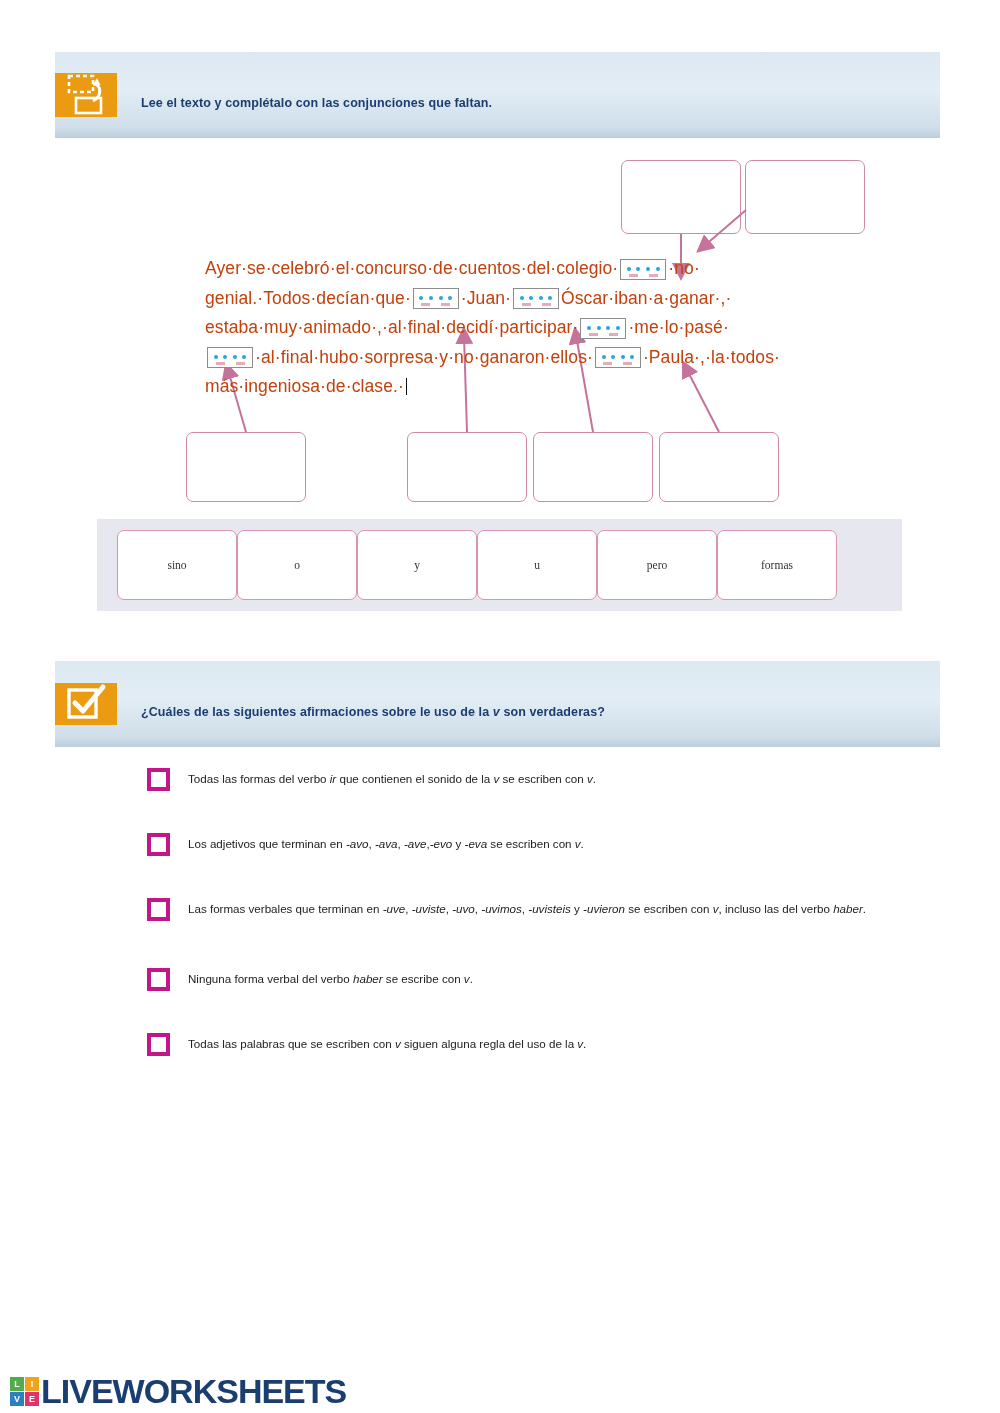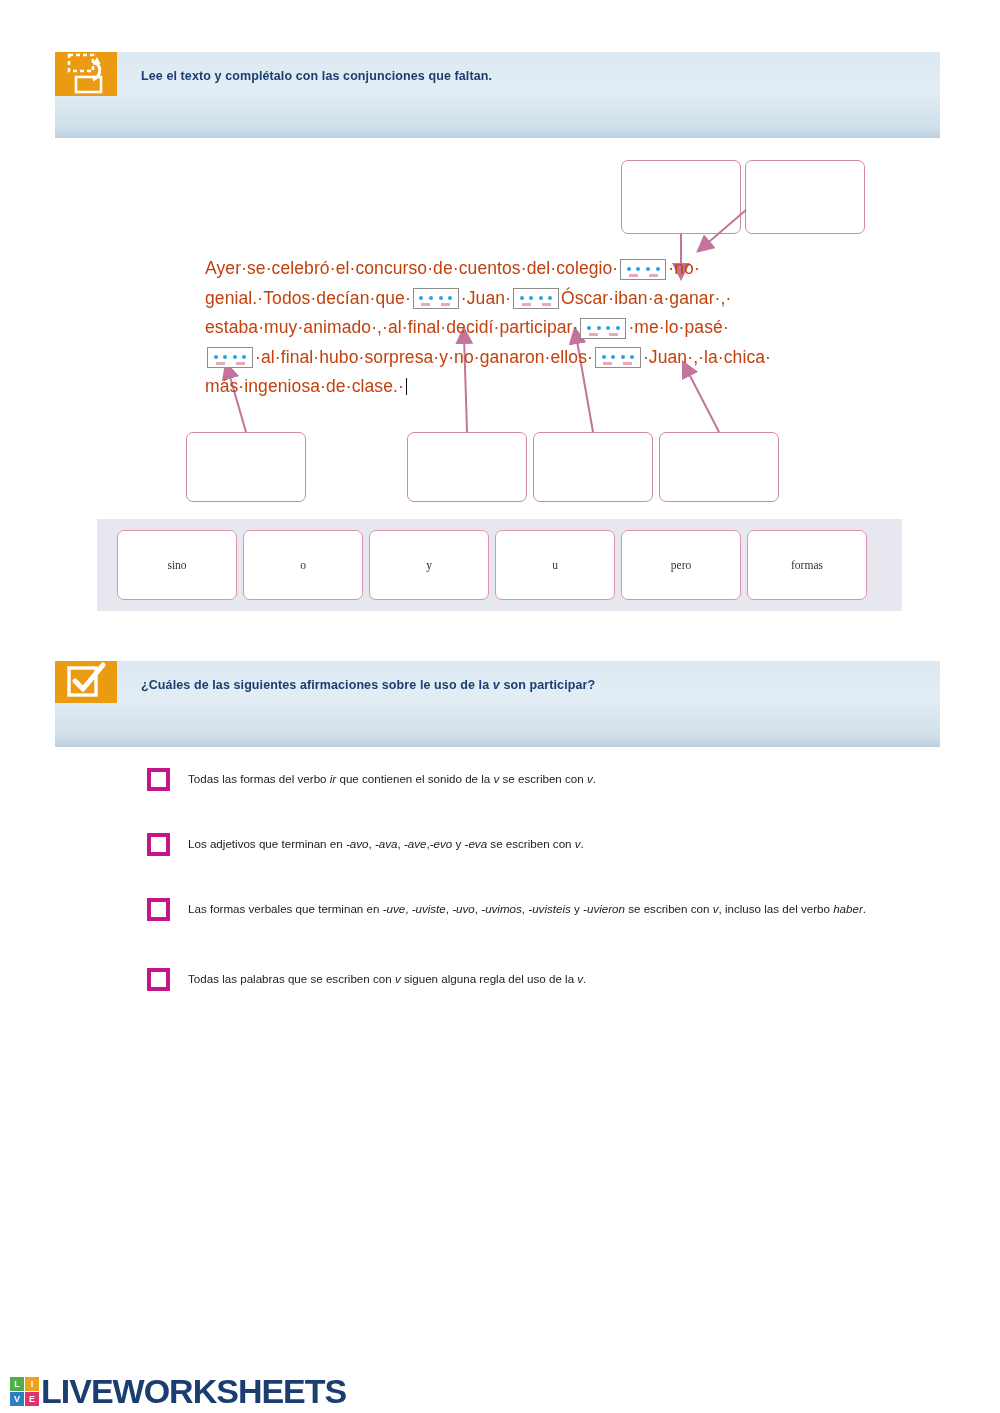--- a/index.html
+++ b/index.html
@@ -13,21 +13,21 @@
     width: 1000px;
     height: 1413px;
     background: #ffffff;
     overflow: hidden;
   }
 
   
   .ex-header {
     position: absolute;
     display: flex;
-    align-items: flex-start;
+    align-items: center;
     background: linear-gradient(180deg,#dde9f2 0%,#e2edf5 45%,#cfdee9 88%,#bccfdd 100%);
   }
   .ex-icon {
     width: 62px;
     min-width: 62px;
     background: #eb9b11;
     display: flex;
     align-items: center;
     justify-content: center;
   }
@@ -283,30 +283,30 @@
             <i></i>
             <i></i>
           </span></span><span>·al·final·hubo·sorpresa·y·no·ganaron·ellos·</span><span class="blank"><span class="dots">
             <i></i>
             <i></i>
             <i></i>
             <i></i>
           </span><span class="sub">
             <i></i>
             <i></i>
-          </span></span><span>·Juan·,·la·chica·</span>
+          </span></span><span>·Paula·,·la·todos·</span>
     </span>
 
     <span class="ln">
       <span>más·ingeniosa·de·clase.·</span><span class="caret"></span>
     </span>
   </div>
 
   <div class="bank" style="left:97px; top:519px; width:805px; height:92px;">
-    <div style="display:flex; gap:6px; padding-left:20px;">
+    <div style="display:flex; gap:0; padding-left:20px;">
       <div class="bank-card" style="width:120px;height:70px;">
         <span>sino</span>
       </div>
       <div class="bank-card" style="width:120px;height:70px;">
         <span>o</span>
       </div>
       <div class="bank-card" style="width:120px;height:70px;">
         <span>y</span>
       </div>
       <div class="bank-card" style="width:120px;height:70px;">
@@ -322,21 +322,21 @@
   </div>
 
   <div class="ex-header" style="left:55px; top:661px; width:885px; height:86px;">
     <div class="ex-icon">
       <svg width="42" height="42" viewBox="0 0 42 42" aria-hidden="true">
         <rect x="4" y="7" width="27" height="27" fill="none" stroke="#ffffff" stroke-width="3.4"></rect>
         <path d="M10 20 L18 28 L38 4" fill="none" stroke="#ffffff" stroke-width="5" stroke-linecap="round" stroke-linejoin="round"></path>
       </svg>
     </div>
     <div class="ex-title">
-      <span>¿Cuáles de las siguientes afirmaciones sobre le uso de la </span><i>v</i><span> son participar?</span>
+      <span>¿Cuáles de las siguientes afirmaciones sobre le uso de la </span><i>v</i><span> son verdaderas?</span>
     </div>
   </div>
 
   <div class="check-list" style="left:147px; top:768px; width:800px;">
 
     <div class="check-row" style="height:65px;">
       <div class="cbox"></div>
       <div class="crow-text"><span>Todas las formas del verbo </span><i>ir</i><span> que contienen el sonido de la </span><i>v</i><span> se escriben con </span><i>v</i><span>.</span></div>
     </div>
 
@@ -344,20 +344,24 @@
       <div class="cbox"></div>
       <div class="crow-text"><span>Los adjetivos que terminan en </span><i>-avo</i><span>, </span><i>-ava</i><span>, </span><i>-ave</i><span>,</span><i>-evo</i><span> y </span><i>-eva</i><span> se escriben con </span><i>v</i><span>.</span></div>
     </div>
 
 
     <div class="check-row" style="height:70px;">
       <div class="cbox"></div>
       <div class="crow-text"><span>Las formas verbales que terminan en </span><i>-uve</i><span>, </span><i>-uviste</i><span>, </span><i>-uvo</i><span>, </span><i>-uvimos</i><span>, </span><i>-uvisteis</i><span> y </span><i>-uvieron</i><span> se escriben con </span><i>v</i><span>, incluso las del verbo </span><i>haber</i><span>.</span></div>
     </div>
 
+    <div class="check-row" style="height:65px;">
+      <div class="cbox"></div>
+      <div class="crow-text"><span>Ninguna forma verbal del verbo </span><i>haber</i><span> se escribe con </span><i>v</i><span>.</span></div>
+    </div>
 
     <div class="check-row" style="height:65px;">
       <div class="cbox"></div>
       <div class="crow-text"><span>Todas las palabras que se escriben con </span><i>v</i><span> siguen alguna regla del uso de la </span><i>v</i><span>.</span></div>
     </div>
   </div>
 
   <div class="logo" style="left:10px; top:1372px;">
     <div class="logo-grid">
       <span class="lg-l">L</span>

